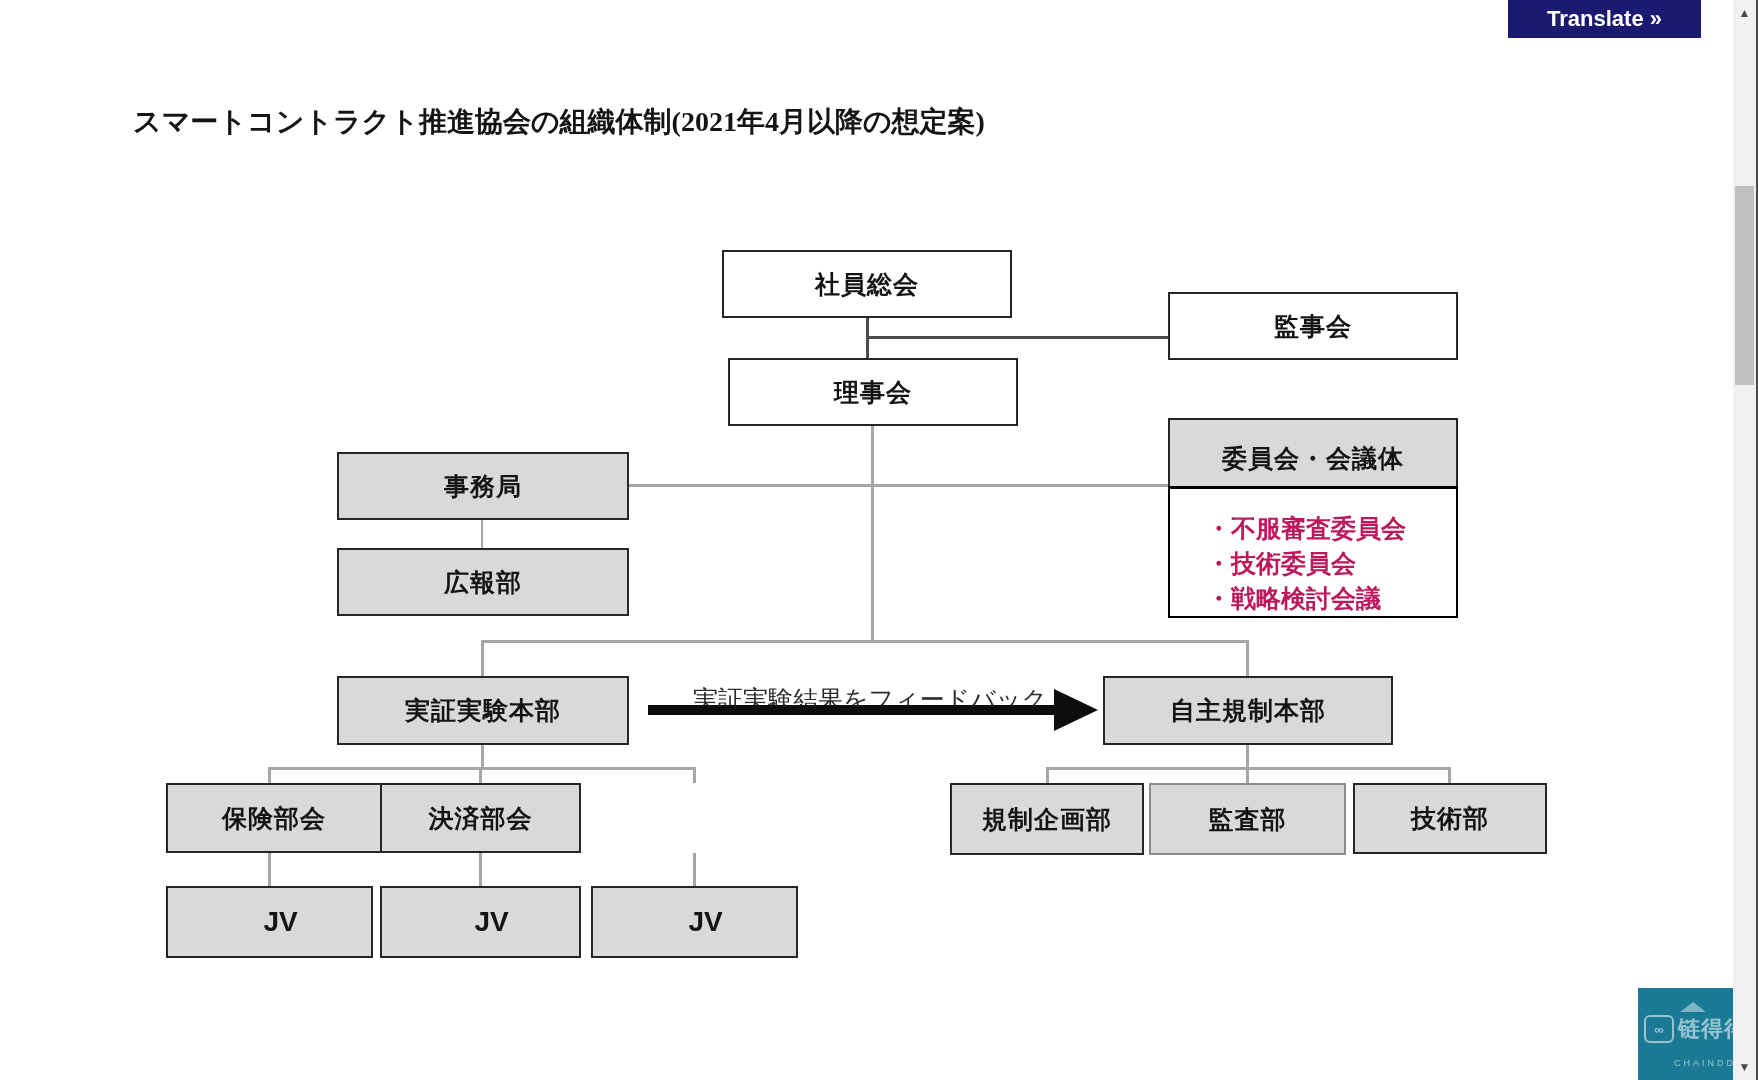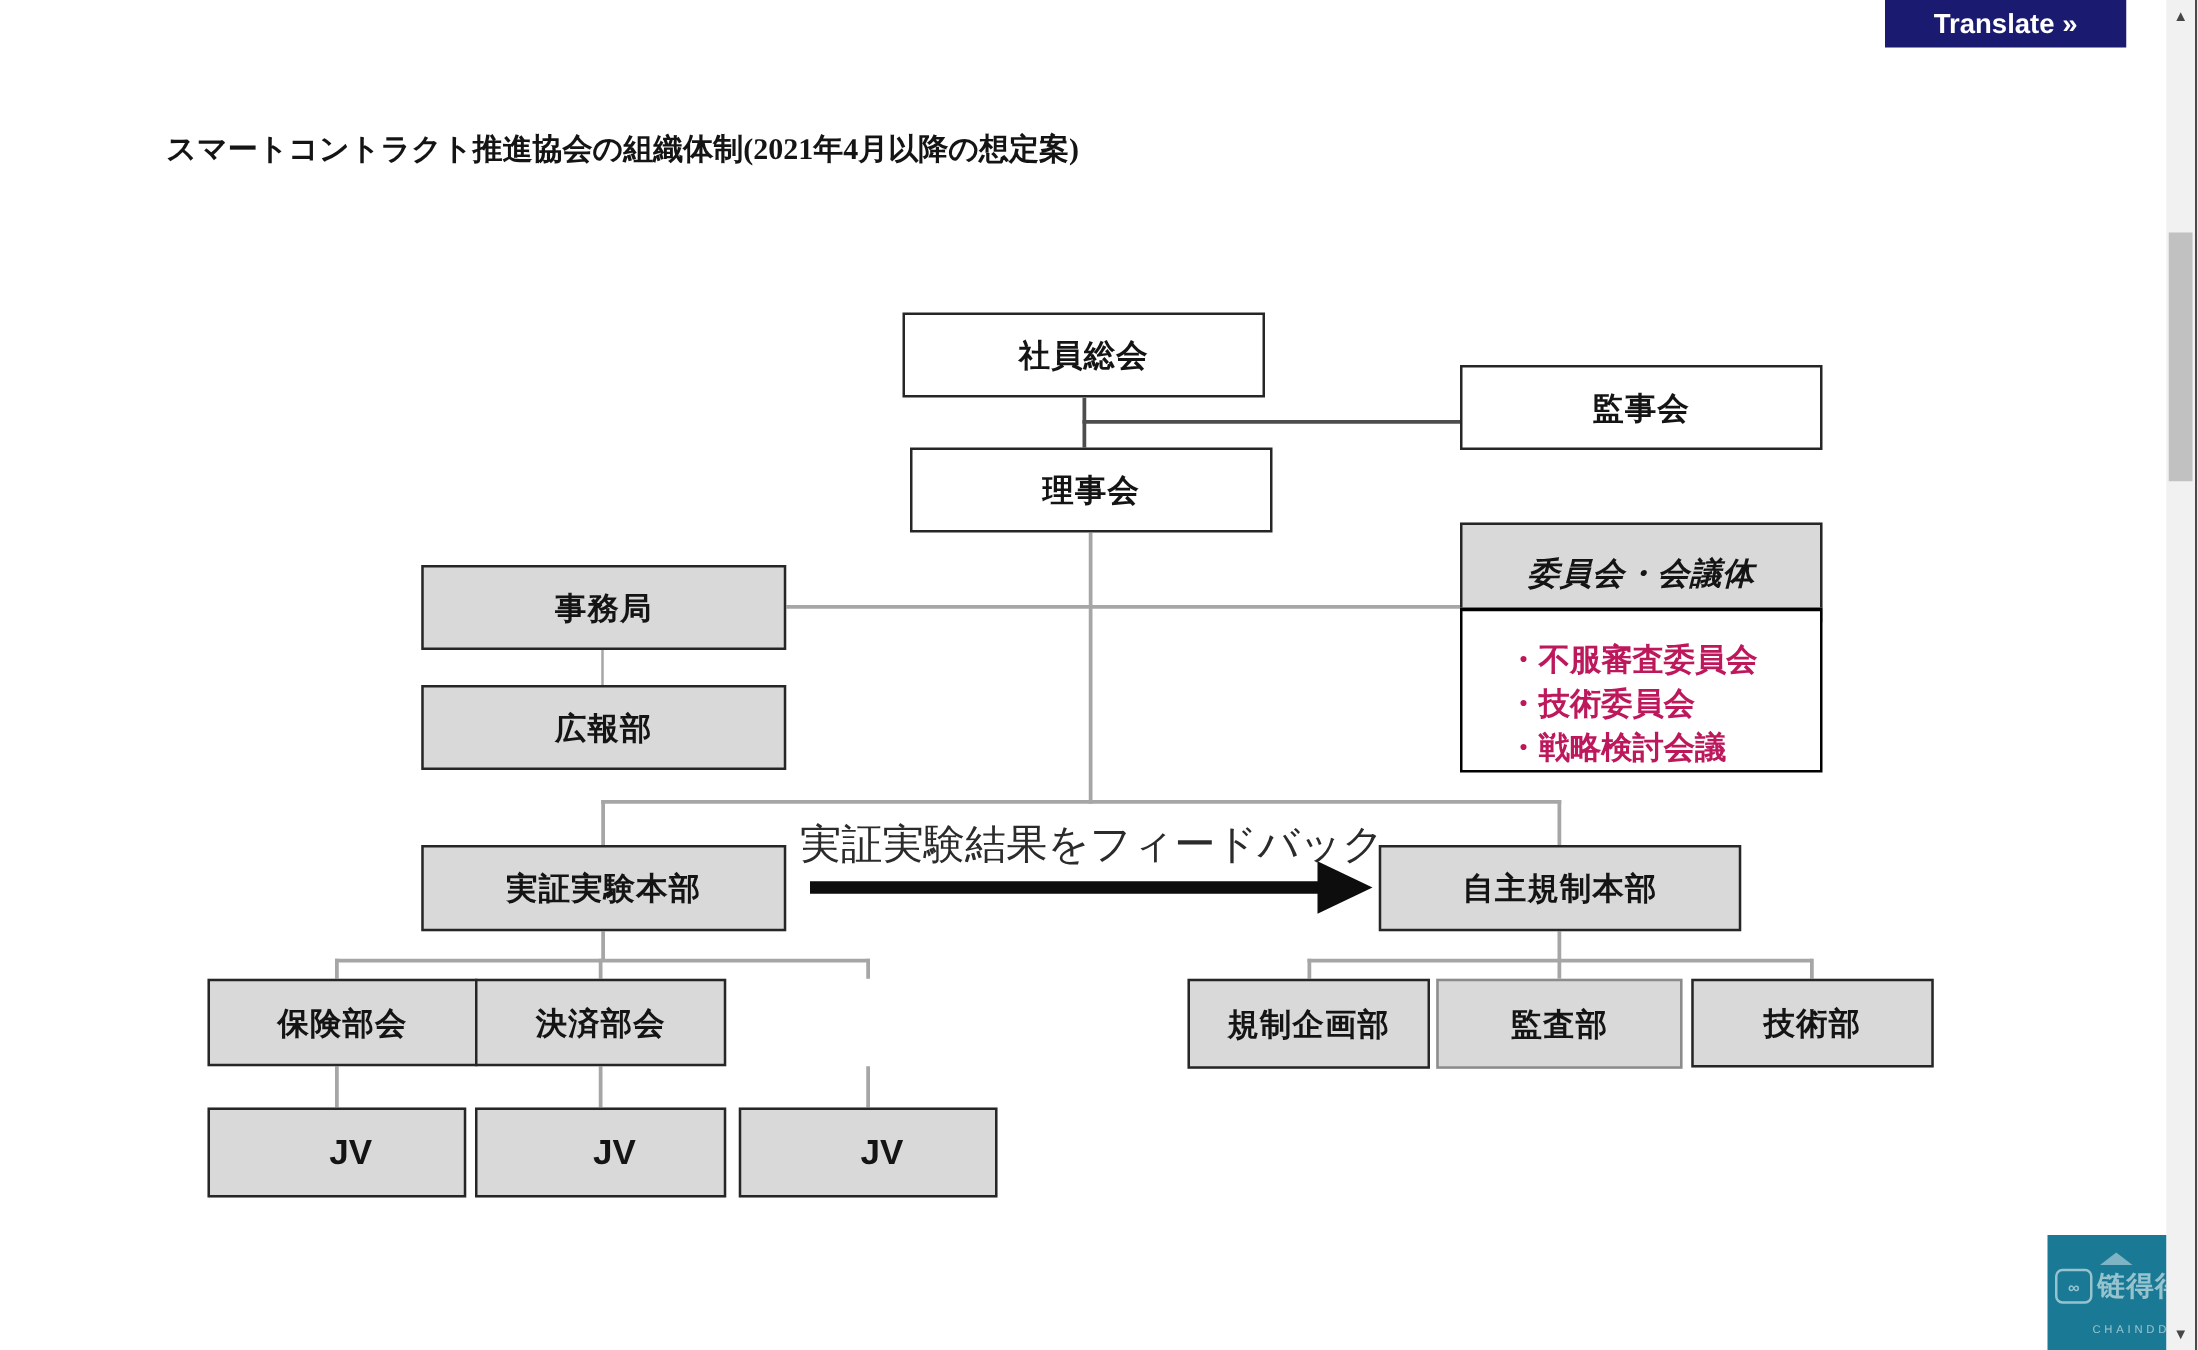--- a/index.html
+++ b/index.html
@@ -4,21 +4,21 @@
 <style>
   html,body { margin:0; padding:0; background:#ffffff; }
   .stage {
     position:relative; width:1758px; height:1080px;
     background:#ffffff; overflow:hidden;
     font-family:"Liberation Sans", sans-serif;
   }
   .page-title {
     position:absolute; left:133px; top:103px;
     font-family:"Liberation Serif", "DejaVu Serif", serif;
-    font-weight:bold; font-size:24px; color:#141414; white-space:nowrap;text-align:center;
+    font-weight:bold; font-size:28px; color:#141414; white-space:nowrap;text-align:center;
   }
   .node {
     position:absolute; box-sizing:border-box;
     display:flex; align-items:center; justify-content:center;
     font-weight:bold; font-size:25px; color:#141414;
     text-align:center; letter-spacing:1px;
   }
   .gray  { background:#d9d9d9; border:2px solid #262626; }
   .white { background:#ffffff; border:2px solid #262626; }
   .border-gray { border-color:#8c8c8c; }
@@ -29,22 +29,22 @@
     position:absolute; box-sizing:border-box;
     background:#ffffff; border:2px solid #000;
     border-top:3px solid #000;
     padding:22px 0 0 36px;
   }
   .committee-item {
     font-weight:bold; font-size:25px; color:#be185d;
     line-height:35px; white-space:nowrap;
   }
   .arrow-label {
-    position:absolute; left:640px; top:653px; width:460px;
-    text-align:center; font-size:33px; color:#2b2b2b;
+    position:absolute; left:640px; top:683px; width:460px;
+    text-align:center; font-size:25px; color:#2b2b2b;
     font-weight:normal; white-space:nowrap;
   }
   .arrow-shaft {
     position:absolute; left:648px; top:705px; width:408px; height:10px;
     background:#0d0d0d;
   }
   .arrow-head {
     position:absolute; left:1054px; top:689px; width:0; height:0;
     border-left:44px solid #0d0d0d;
     border-top:21px solid transparent;
@@ -126,21 +126,21 @@
   <div class="vline" style="left:1246px; top:767px; width:3px; height:16px;"></div>
   <div class="vline" style="left:1448px; top:767px; width:3px; height:16px;"></div>
 
   <div class="node white" style="left:722px; top:250px; width:290px; height:68px;">社員総会</div>
   <div class="node white" style="left:1168px; top:292px; width:290px; height:68px;">監事会</div>
   <div class="node white" style="left:728px; top:358px; width:290px; height:68px;">理事会</div>
 
   <div class="node gray" style="left:337px; top:452px; width:292px; height:68px;">事務局</div>
   <div class="node gray" style="left:337px; top:548px; width:292px; height:68px;">広報部</div>
 
-  <div class="node gray" style="left:1168px; top:418px; width:290px; height:80px;font-style:italic;">委員会・会議体</div>
+  <div class="node gray" style="left:1168px; top:418px; width:290px; height:80px;">委員会・会議体</div>
   <div class="committee-list" style="left:1168px; top:486px; width:290px; height:132px;">
     <div class="committee-item">・不服審査委員会</div>
     <div class="committee-item">・技術委員会</div>
     <div class="committee-item">・戦略検討会議</div>
   </div>
 
   <div class="node gray" style="left:337px; top:676px; width:292px; height:69px;">実証実験本部</div>
   <div class="node gray" style="left:1103px; top:676px; width:290px; height:69px;">自主規制本部</div>
 
   <div class="arrow-label">実証実験結果をフィードバック</div>

